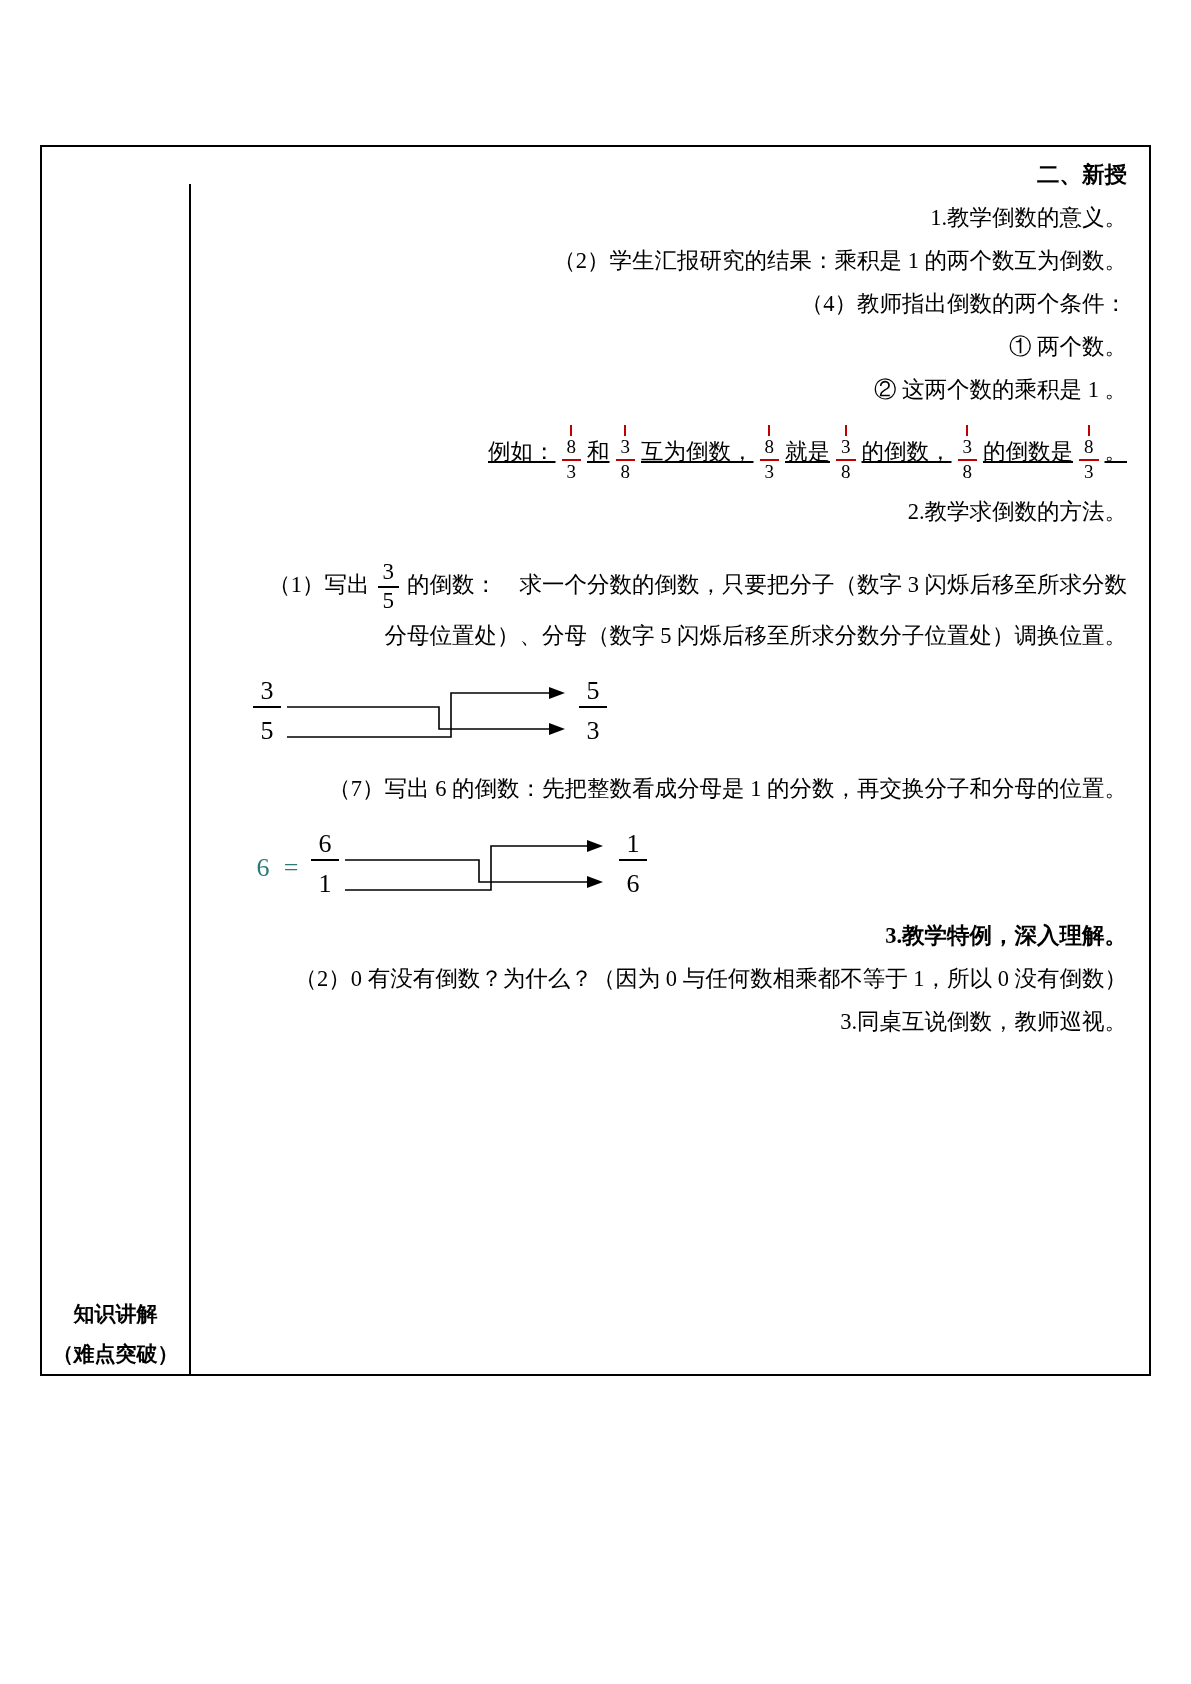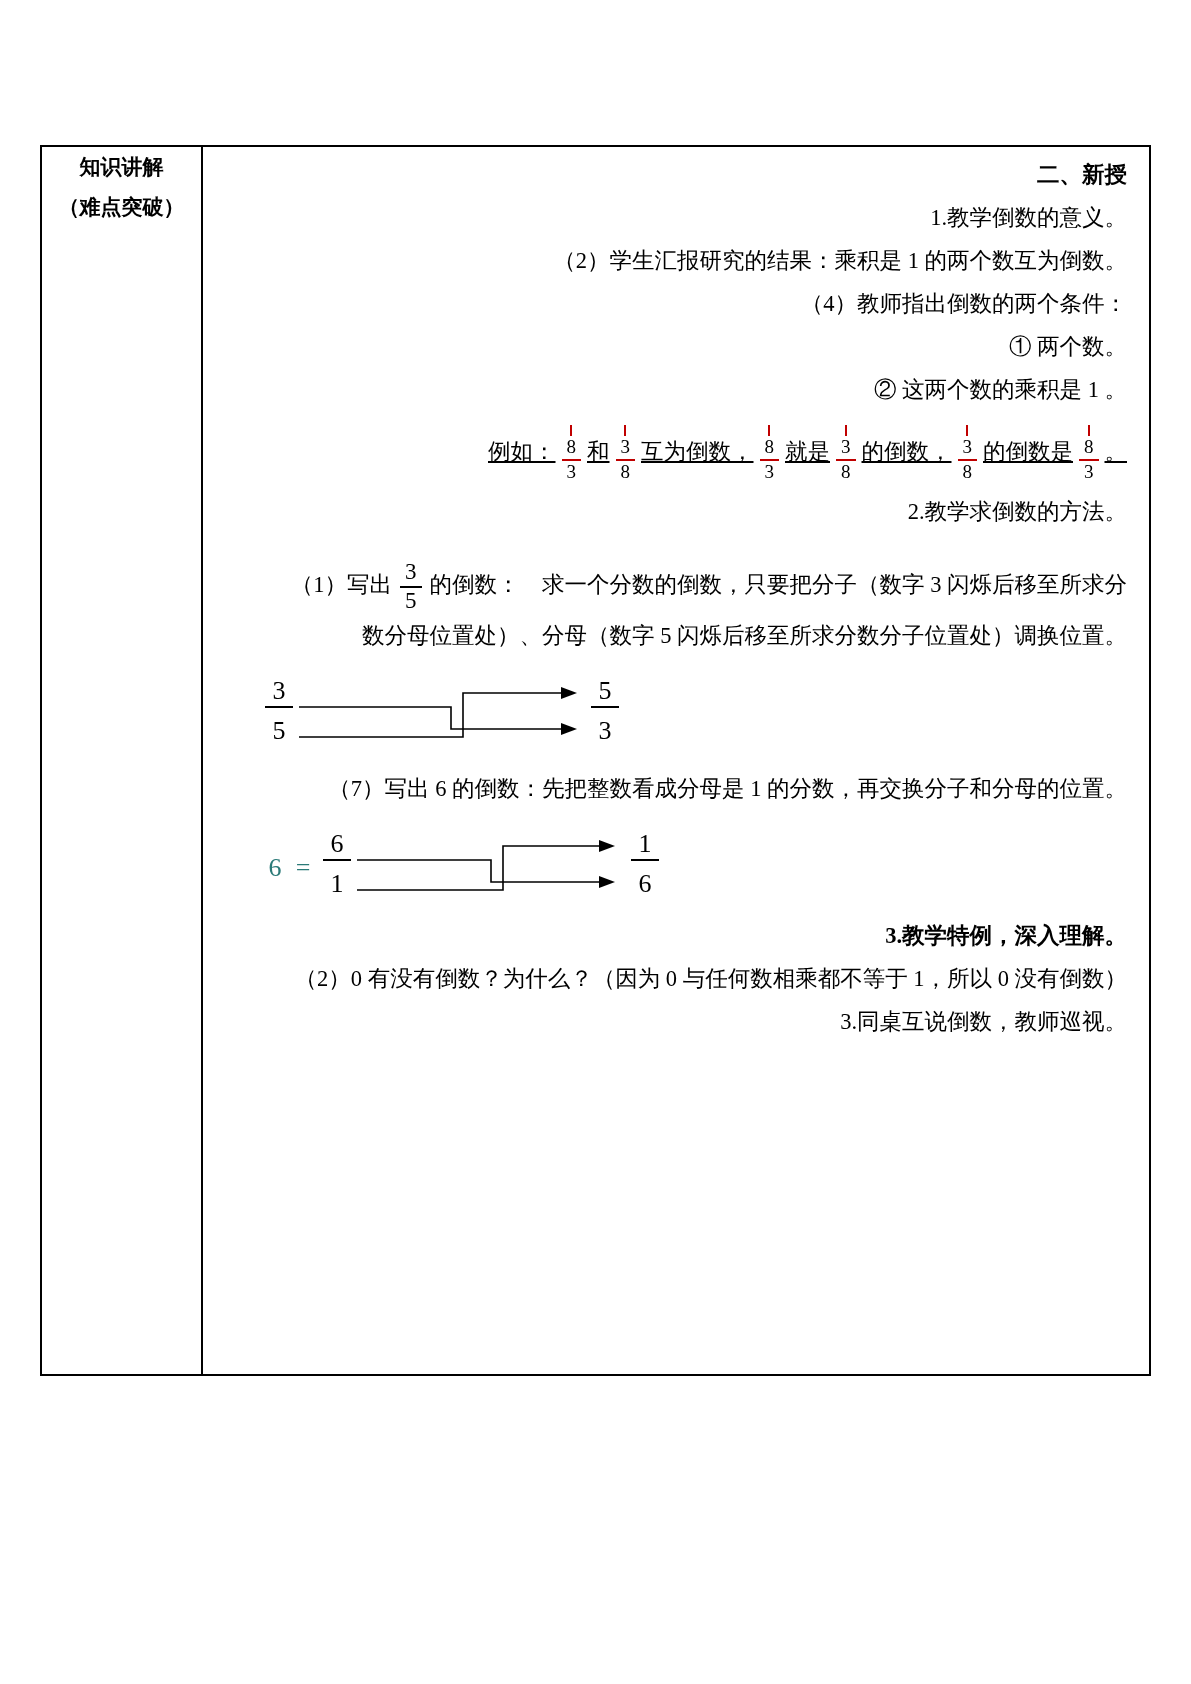--- a/index.html
+++ b/index.html
@@ -11,24 +11,25 @@
     color: #000;
   }
   .doc-table {
     position: absolute;
     left: 40px; top: 145px;
     width: 1111px; height: 1231px;
     border: 2px solid #000;
     display: flex;
   }
   .cell-left {
-    width: 161px;
+    width: 149px;
     border-right: 2px solid #000;
-    display: flex; align-items: flex-start; justify-content: center;
+    display: flex; align-items: flex-end; justify-content: center;
     text-align: center;
+    margin-top: 37px;
   }
   .side-label {
     font-family: "Liberation Sans", "DejaVu Sans", sans-serif;
     font-weight: bold;
     font-size: 21px;
     line-height: 1.9;
     white-space: nowrap;
   }
   .cell-right {
     flex: 1;

